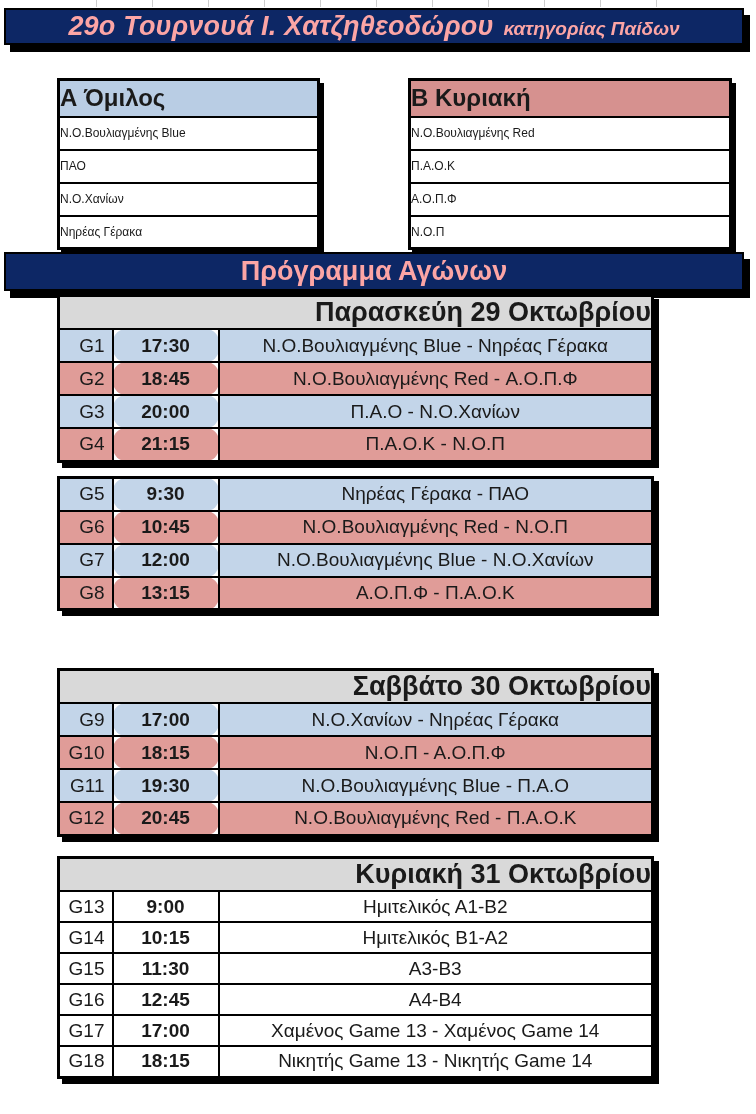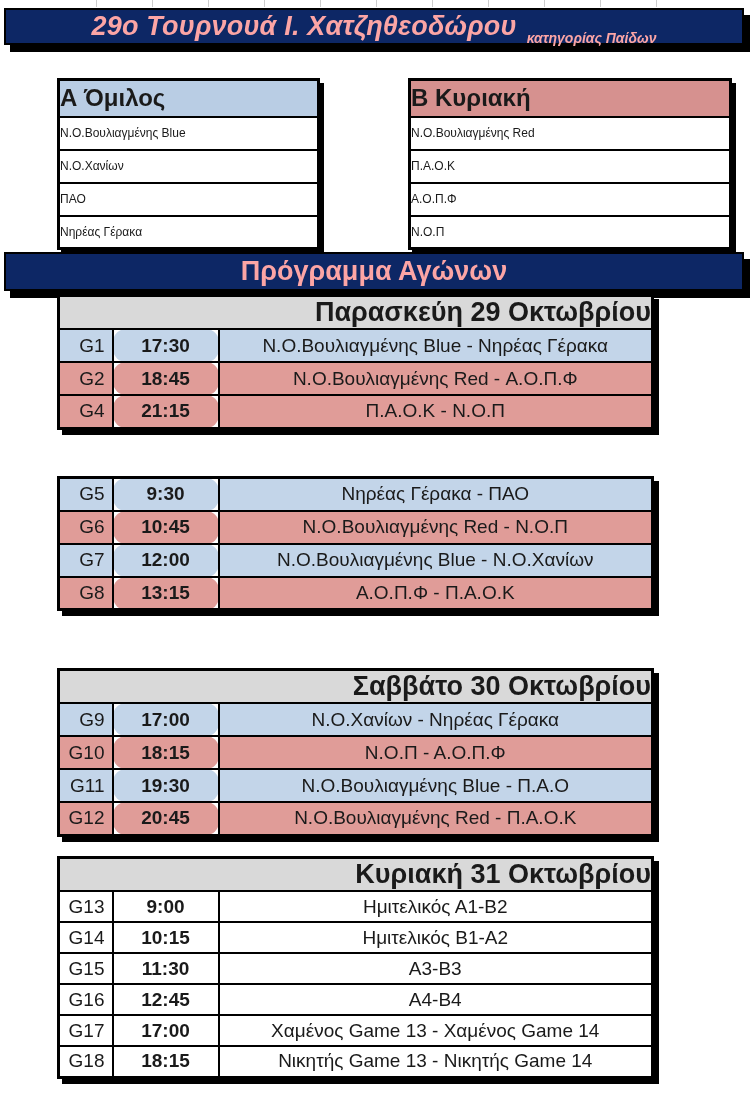--- a/index.html
+++ b/index.html
@@ -31,21 +31,21 @@
   .banner{
     position:absolute;left:4px;width:740px;
     background:var(--navy);
     border:2px solid #000;
     box-shadow:6px 7px 0 #000;
     display:flex;align-items:center;justify-content:center;
     color:#fca5a5;white-space:nowrap;
   }
   .title-bar{top:8px;height:37px;}
   .title-main{font-size:27px;font-weight:bold;font-style:italic;letter-spacing:.2px;}
-  .title-sub{font-size:14px;font-weight:bold;font-style:italic;margin-left:10px;position:relative;top:11px;}
+  .title-sub{font-size:19px;font-weight:bold;font-style:italic;margin-left:10px;position:relative;top:2px;}
   .schedule-banner{top:252px;height:39px;}
   .schedule-banner .banner-label{font-size:27px;font-weight:bold;}
 
   
   table{border-collapse:collapse;table-layout:fixed;background:#fff;}
   td{border:2px solid #000;overflow:hidden;white-space:nowrap;}
 
   
   .group-table{position:absolute;top:78px;border:3px solid #000;box-shadow:4px 5px 0 #000;}
   .group-a{left:57px;width:263px;}
@@ -84,24 +84,24 @@
   <div id="groups-mount">
       <table class="group-table group-a">
         <tbody>
           <tr>
             <td class="group-header-cell">Α Όμιλος</td>
           </tr>
           <tr>
             <td class="team-cell">Ν.Ο.Βουλιαγμένης Blue</td>
           </tr>
           <tr>
+            <td class="team-cell">ΠΑΟ</td>
+          </tr>
+          <tr>
             <td class="team-cell">Ν.Ο.Χανίων</td>
-          </tr>
-          <tr>
-            <td class="team-cell">ΠΑΟ</td>
           </tr>
           <tr>
             <td class="team-cell">Νηρέας Γέρακα</td>
           </tr>
         </tbody>
       </table>
       <table class="group-table group-b">
         <tbody>
           <tr>
             <td class="group-header-cell">Β Κυριακή</td>
@@ -140,20 +140,25 @@
           <tr class="game-row tint-blue">
             <td class="code-cell">G1</td>
             <td class="time-cell">17:30</td>
             <td class="match-cell">Ν.Ο.Βουλιαγμένης Blue - Νηρέας Γέρακα</td>
           </tr>
           <tr class="game-row tint-red">
             <td class="code-cell">G2</td>
             <td class="time-cell">18:45</td>
             <td class="match-cell">Ν.Ο.Βουλιαγμένης Red - Α.Ο.Π.Φ</td>
           </tr>
+          <tr class="game-row tint-blue">
+            <td class="code-cell">G3</td>
+            <td class="time-cell">20:00</td>
+            <td class="match-cell">Π.Α.Ο - Ν.Ο.Χανίων</td>
+          </tr>
           <tr class="game-row tint-red">
             <td class="code-cell">G4</td>
             <td class="time-cell">21:15</td>
             <td class="match-cell">Π.Α.Ο.Κ - Ν.Ο.Π</td>
           </tr>
         </tbody>
       </table>
       <table class="day-table day-2">
         <colgroup>
           <col style="width: 54px;">

